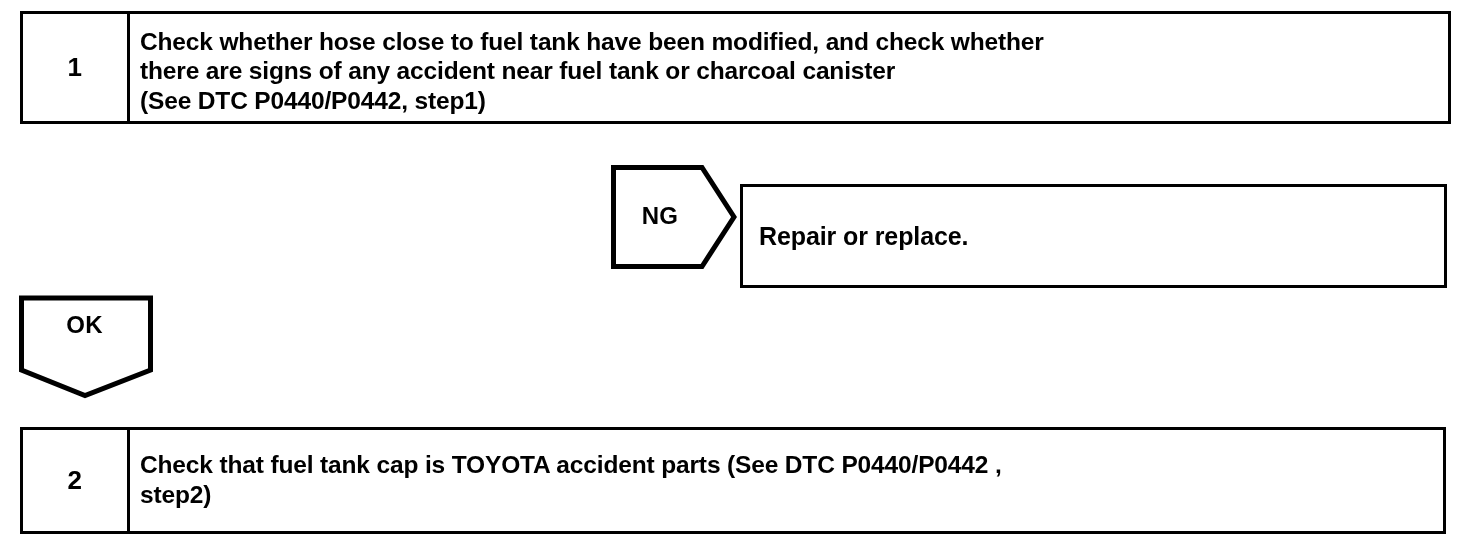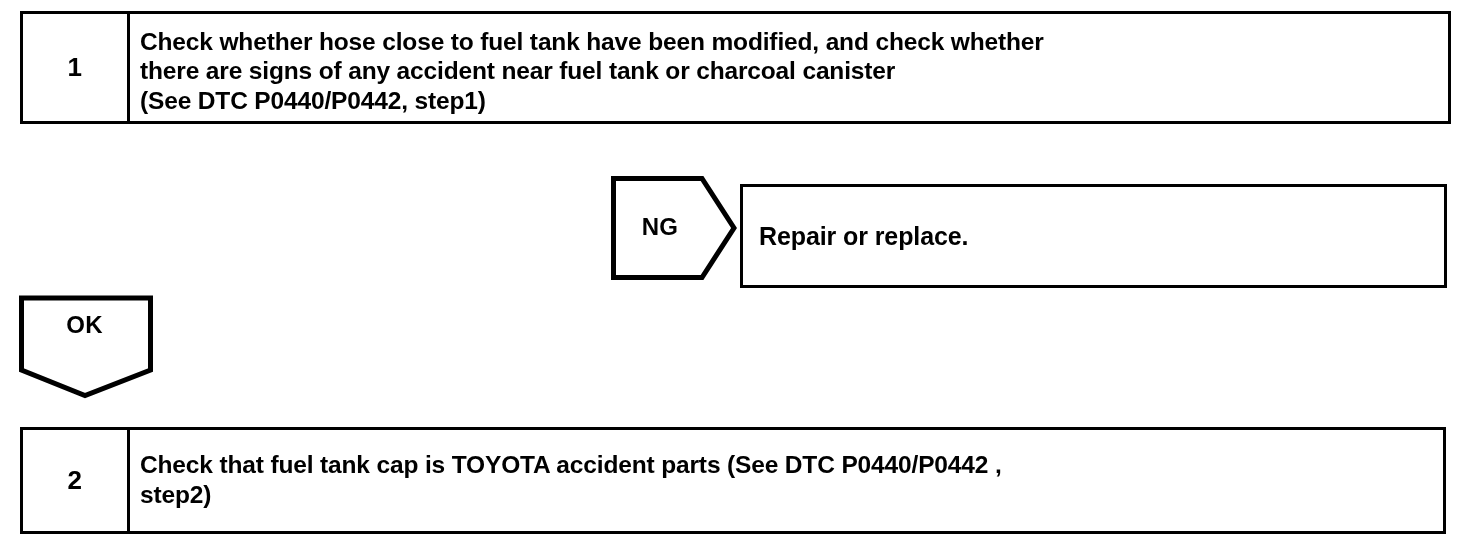--- a/index.html
+++ b/index.html
@@ -107,21 +107,21 @@
   .branch-label {
     position: absolute;
     font-size: 24px;
     font-weight: bold;
     letter-spacing: 0.3px;
     text-align: center;
   }
 
   #branch-ng {
     left: 611px;
-    top: 176px;
+    top: 165px;
     width: 126px;
     height: 95px;
   }
   #branch-ng .branch-label {
     left: 0;
     top: 37px;
     width: 98px;
   }
 
   #branch-ok {

